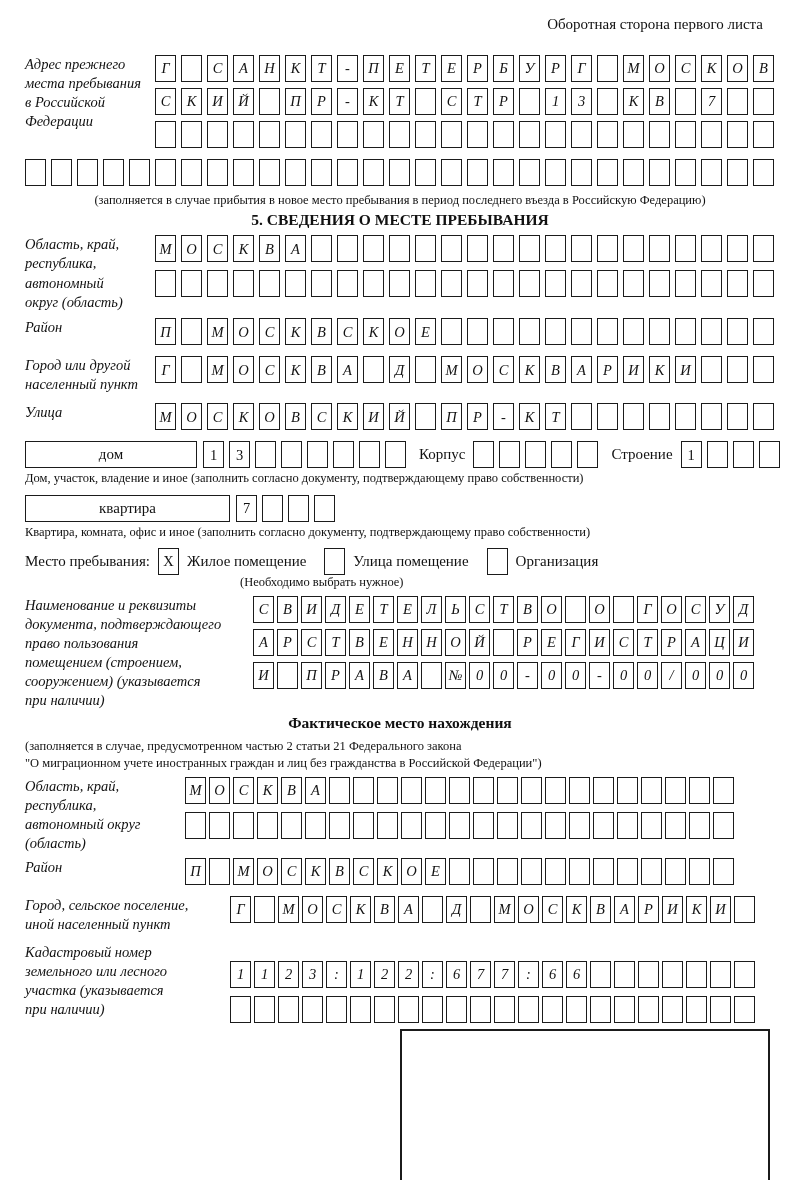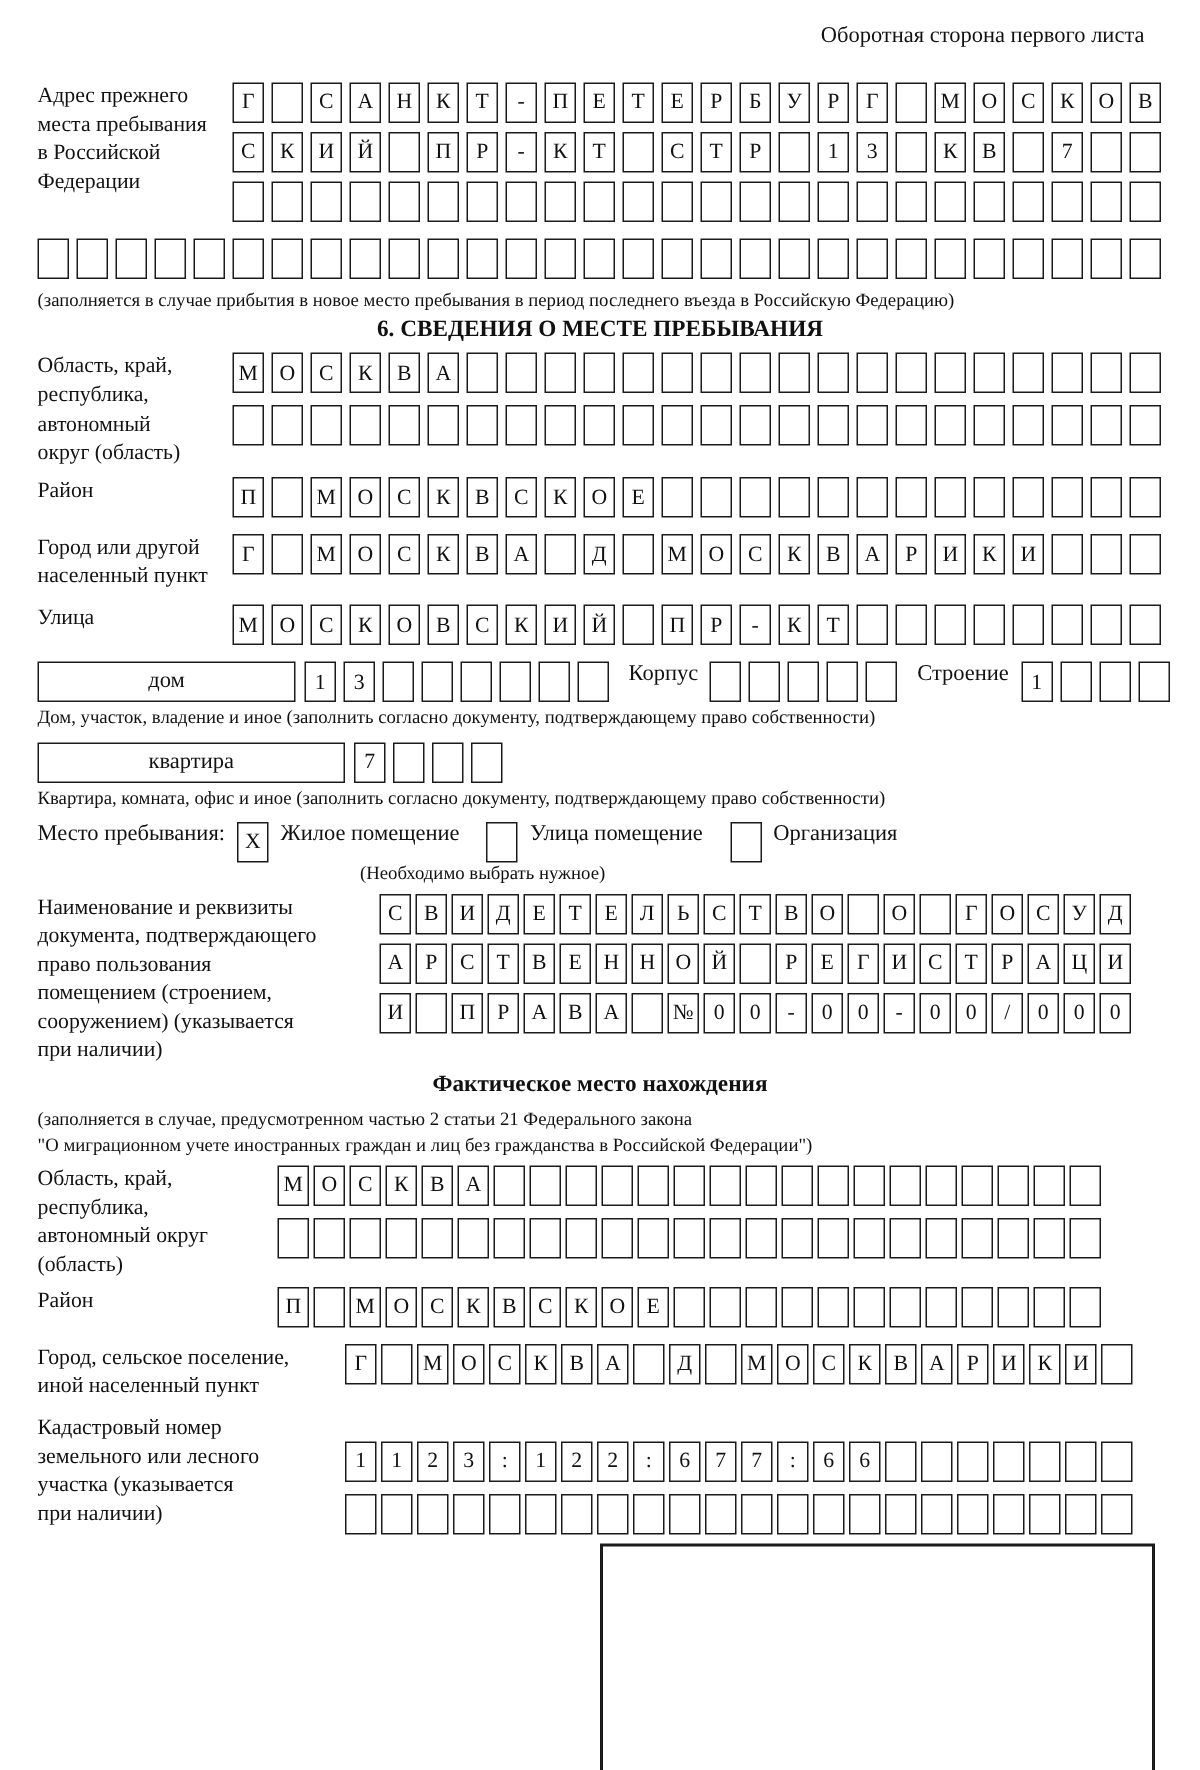--- a/index.html
+++ b/index.html
@@ -1,35 +1,35 @@
 <!DOCTYPE html>
 <html><head>
 <meta charset="utf-8">
 <style>
   html,body{margin:0;padding:0;background:#fff;}
   body{width:800px;height:1180px;overflow:hidden;color:#111;
        font-family:"Liberation Serif","DejaVu Serif",serif;}
   .page{padding:16px 25px 0 25px;box-sizing:border-box;width:800px;height:873px;}
   .hdr{ text-align:right; font-size:15px; padding-right:12px; margin-bottom:22px;}
-  .field{display:flex; align-items:flex-start; margin-bottom:5px;}
+  .field{display:flex; align-items:flex-start; margin-bottom:5px;font-style:italic;}
   .lbl{font-size:14.5px; line-height:1.32; white-space:pre-line; flex:none;}
   .lbl.w130{width:130px;}
   .lbl.w228{width:228px;}
   .lbl.w160{width:160px;}
   .lbl.w205{width:205px;}
   .rows{display:flex; flex-direction:column;}
   .cellrow{display:flex; margin-bottom:6px;}
   .cell{box-sizing:border-box; width:21px; height:27px; border:1.6px solid #1b1b1b;
         margin-right:5px; flex:none; display:flex; align-items:center; justify-content:center;
         font-size:14.5px; line-height:1;}
   .tight .cell{margin-right:3px;}
   .caption{font-size:12.5px; line-height:1.3;}
-  .caption.center{}
+  .caption.center{text-align:center;}
   .sect-title{text-align:center; font-weight:bold; font-size:15.5px; margin:3px 0 6px 0;}
-  .inline{display:flex; align-items:flex-start;}
+  .inline{display:flex; align-items:center;}
   .namebox{box-sizing:border-box; border:1.6px solid #1b1b1b; height:27px; display:flex;
            align-items:center; justify-content:center; font-size:15px; flex:none;}
   .gap6{width:6px; flex:none;}
   .gap10{width:10px; flex:none;}
   .smalllbl{font-size:15px; flex:none; padding:0 8px 0 8px;}
   .note{font-size:12.5px; margin:-2px 0 6px 215px;}
   .subt{text-align:left; font-size:12.5px; line-height:1.4; white-space:pre-line; margin-bottom:4px;}
   .stampwrap{margin-left:375px; width:375px;}
   .stampbox{box-sizing:border-box; border:2px solid #1b1b1b; width:370px; height:172px;} .mb2{margin-bottom:2px;} .mb8{margin-bottom:8px;}
   .chk{margin-right:0;}
@@ -153,21 +153,21 @@
       <div class="cell"></div>
       <div class="cell"></div>
       <div class="cell"></div>
       <div class="cell"></div>
       <div class="cell"></div>
       <div class="cell"></div>
       <div class="cell"></div>
     </div>
   <div class="caption center mb2">(заполняется в случае прибытия в новое место пребывания в период последнего въезда в Российскую Федерацию)</div>
 
-  <div class="sect-title">6. СВЕДЕНИЯ О МЕСТЕ ПРЕБЫВАНИЯ</div>
+  <div class="sect-title">5. СВЕДЕНИЯ О МЕСТЕ ПРЕБЫВАНИЯ</div>
 
   <div class="field" style="min-height:78px;">
     <div class="lbl w130">Область, край,
 республика,
 автономный
 округ (область)</div>
     <div class="rows">
       <div class="cellrow" style="margin-bottom:8px;">
           <div class="cell">М</div>
           <div class="cell">О</div>

